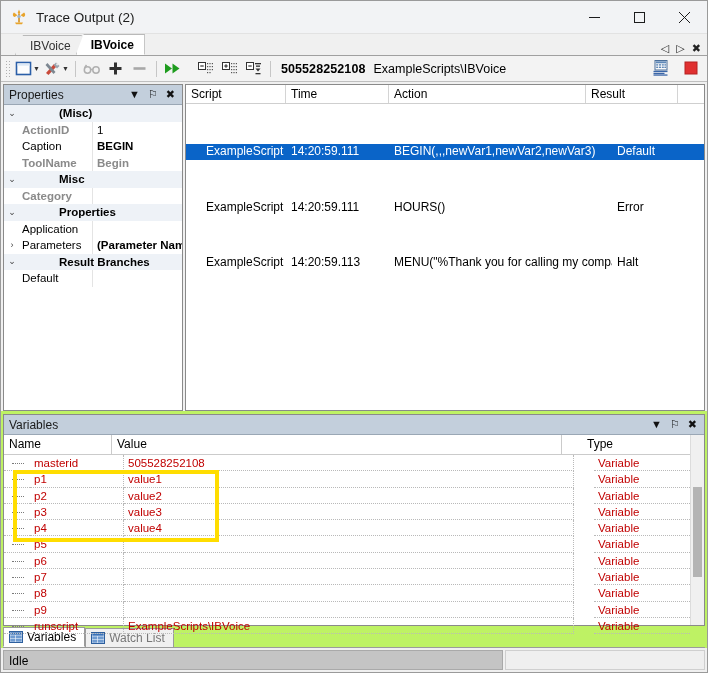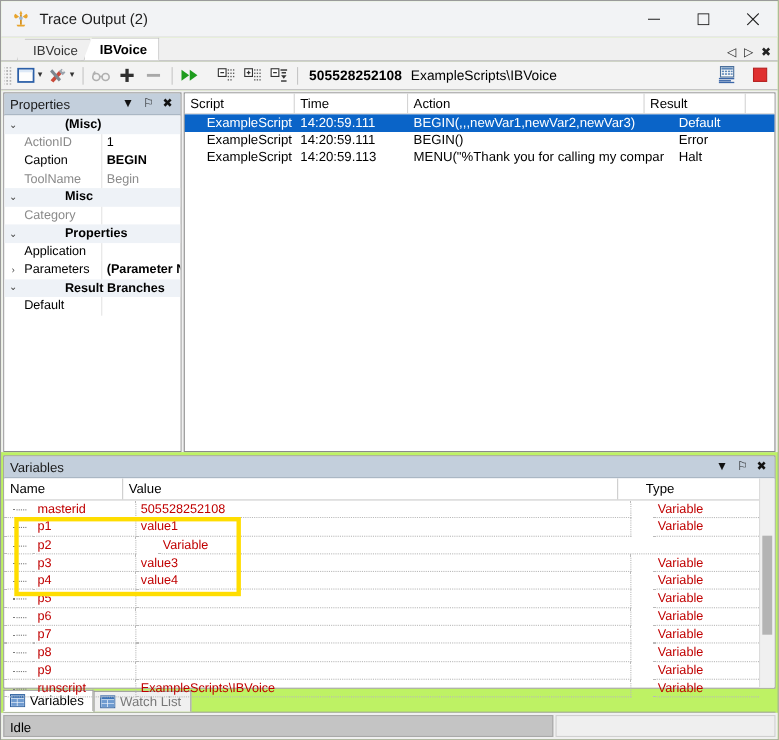--- a/index.html
+++ b/index.html
@@ -144,21 +144,21 @@
   
   .main {
     flex: 1;
     display: flex;
     min-height: 0;
     background: #f0f0f0;
     padding: 2px 2px 0 2px;
     box-sizing: border-box;
   }
   .props-pane {
-    width: 162px;
+    width: 180px;
     display: flex; flex-direction: column;
     border: 1px solid #8a8a8a;
     box-sizing: border-box;
     background: #fff;
     flex: none;
   }
   .pane-header {
     height: 19px;
     background: linear-gradient(#d0dbe8, #bfcfe0);
     background: #c3cfdc;
@@ -196,33 +196,34 @@
   .pval {
     flex: 1;
     padding-left: 4px;
     overflow: hidden; white-space: nowrap;
     border-left: 1px solid #e4e4e4;
     box-sizing: border-box;
     height: 100%;
     line-height: 16.5px;
   }
   .prow.group .pname { font-weight: bold; width: auto; }
-  .dim { color: #8a8a8a; }
+  .dim { color: #8a8a8a; font-weight: bold; }
   .bold { font-weight: bold; }
   .prow .pname.hdrname { font-weight: bold; margin-left: 37px; }
 
   
   .grid-pane {
     flex: 1;
     margin-left: 2px;
     border: 1px solid #8a8a8a;
     box-sizing: border-box;
     background: #fff;
     display: flex; flex-direction: column;
     min-width: 0;
+    gap: 40px;
   }
   .gheader {
     height: 18px;
     display: flex;
     background: #fff;
     border-bottom: 1px solid #cfcfcf;
     font-size: 12px;
     flex: none;
   }
   .gh {
@@ -638,21 +639,21 @@
       <div class="grow sel">
         <div class="gc c-script">ExampleScript</div>
         <div class="gc c-time">14:20:59.111</div>
         <div class="gc c-action">BEGIN(,,,newVar1,newVar2,newVar3)</div>
         <div class="gc c-result">Default</div>
       </div>
 
       <div class="grow">
         <div class="gc c-script">ExampleScript</div>
         <div class="gc c-time">14:20:59.111</div>
-        <div class="gc c-action">BEGIN()</div>
+        <div class="gc c-action">HOURS()</div>
         <div class="gc c-result">Error</div>
       </div>
 
       <div class="grow">
         <div class="gc c-script">ExampleScript</div>
         <div class="gc c-time">14:20:59.113</div>
         <div class="gc c-action">MENU("%Thank you for calling my compar</div>
         <div class="gc c-result">Halt</div>
       </div>
     </div>
@@ -684,20 +685,21 @@
         </div>
         <div class="vrow">
           <div class="vtree"></div>
           <div class="vc v-name">p1</div>
           <div class="vc v-value">value1</div>
           <div class="vc v-type">Variable</div>
         </div>
         <div class="vrow">
           <div class="vtree"></div>
           <div class="vc v-name">p2</div>
+          <div class="vc v-value">value2</div>
           <div class="vc v-type">Variable</div>
         </div>
         <div class="vrow">
           <div class="vtree"></div>
           <div class="vc v-name">p3</div>
           <div class="vc v-value">value3</div>
           <div class="vc v-type">Variable</div>
         </div>
         <div class="vrow">
           <div class="vtree"></div>

